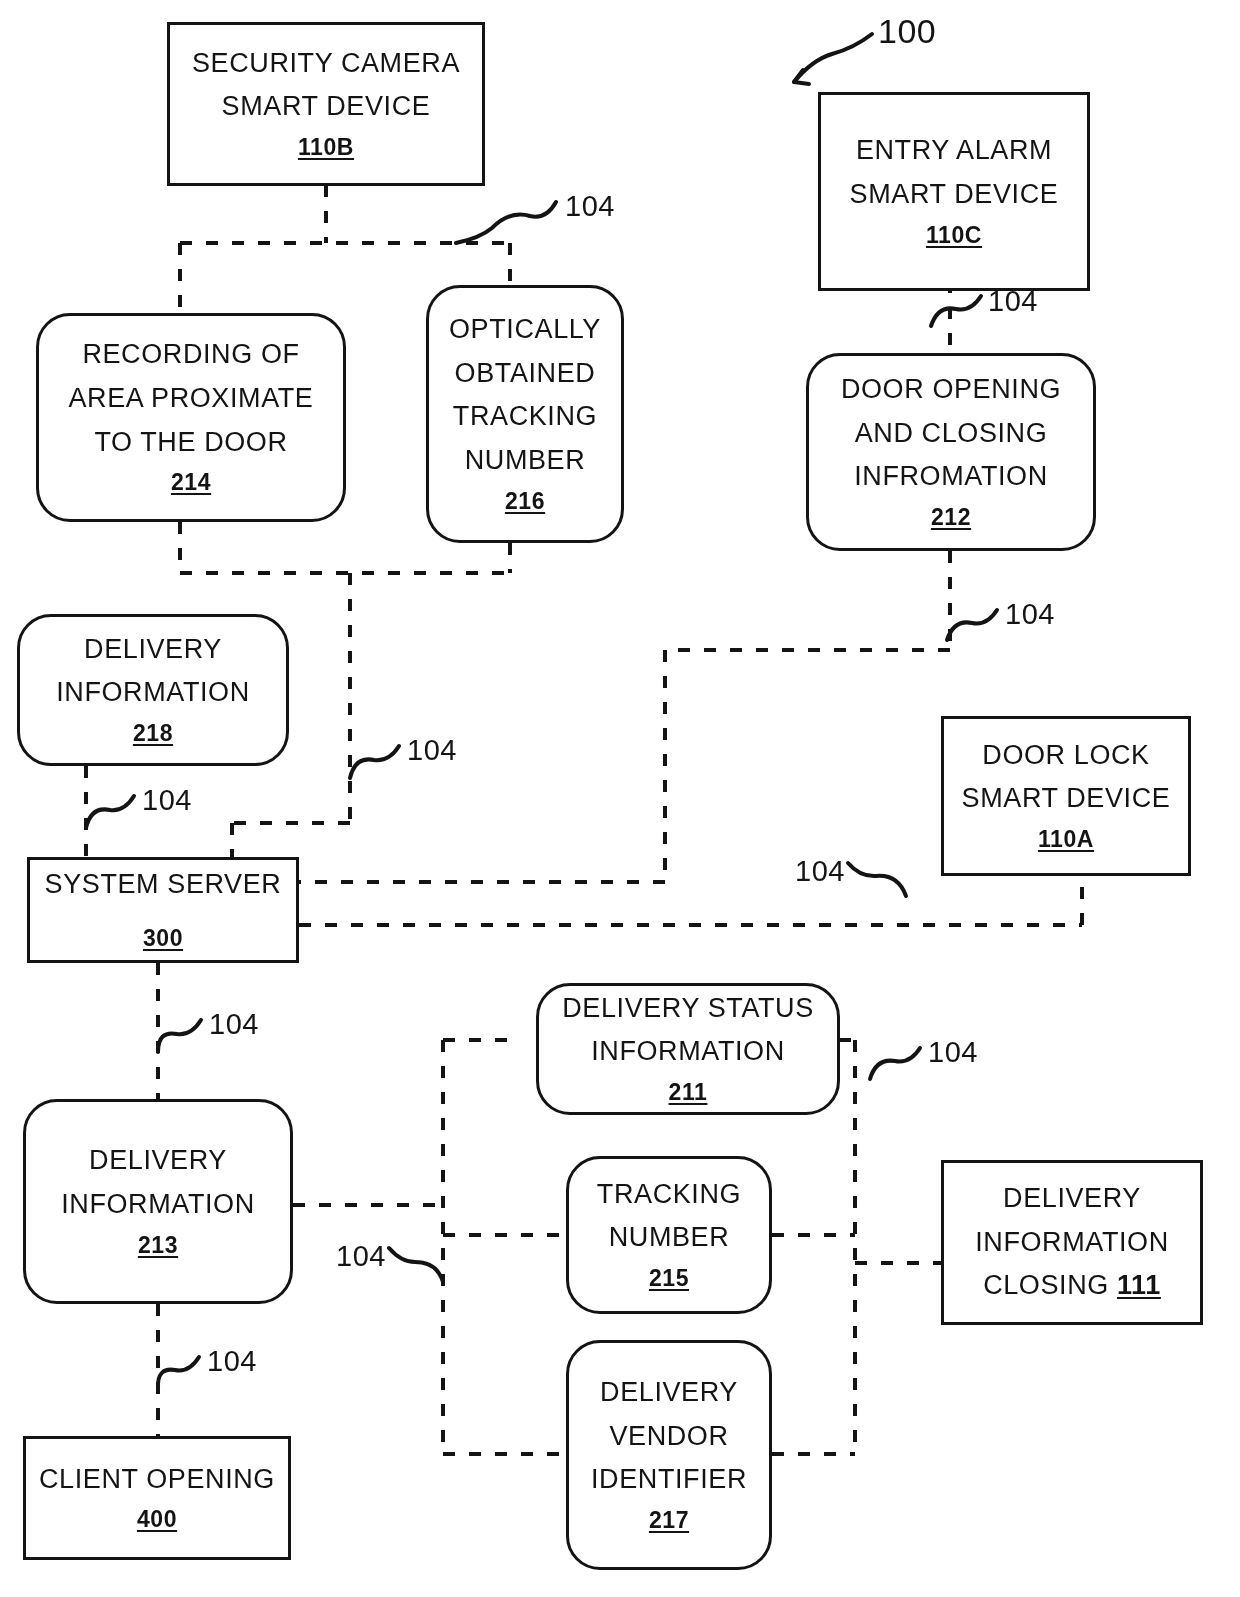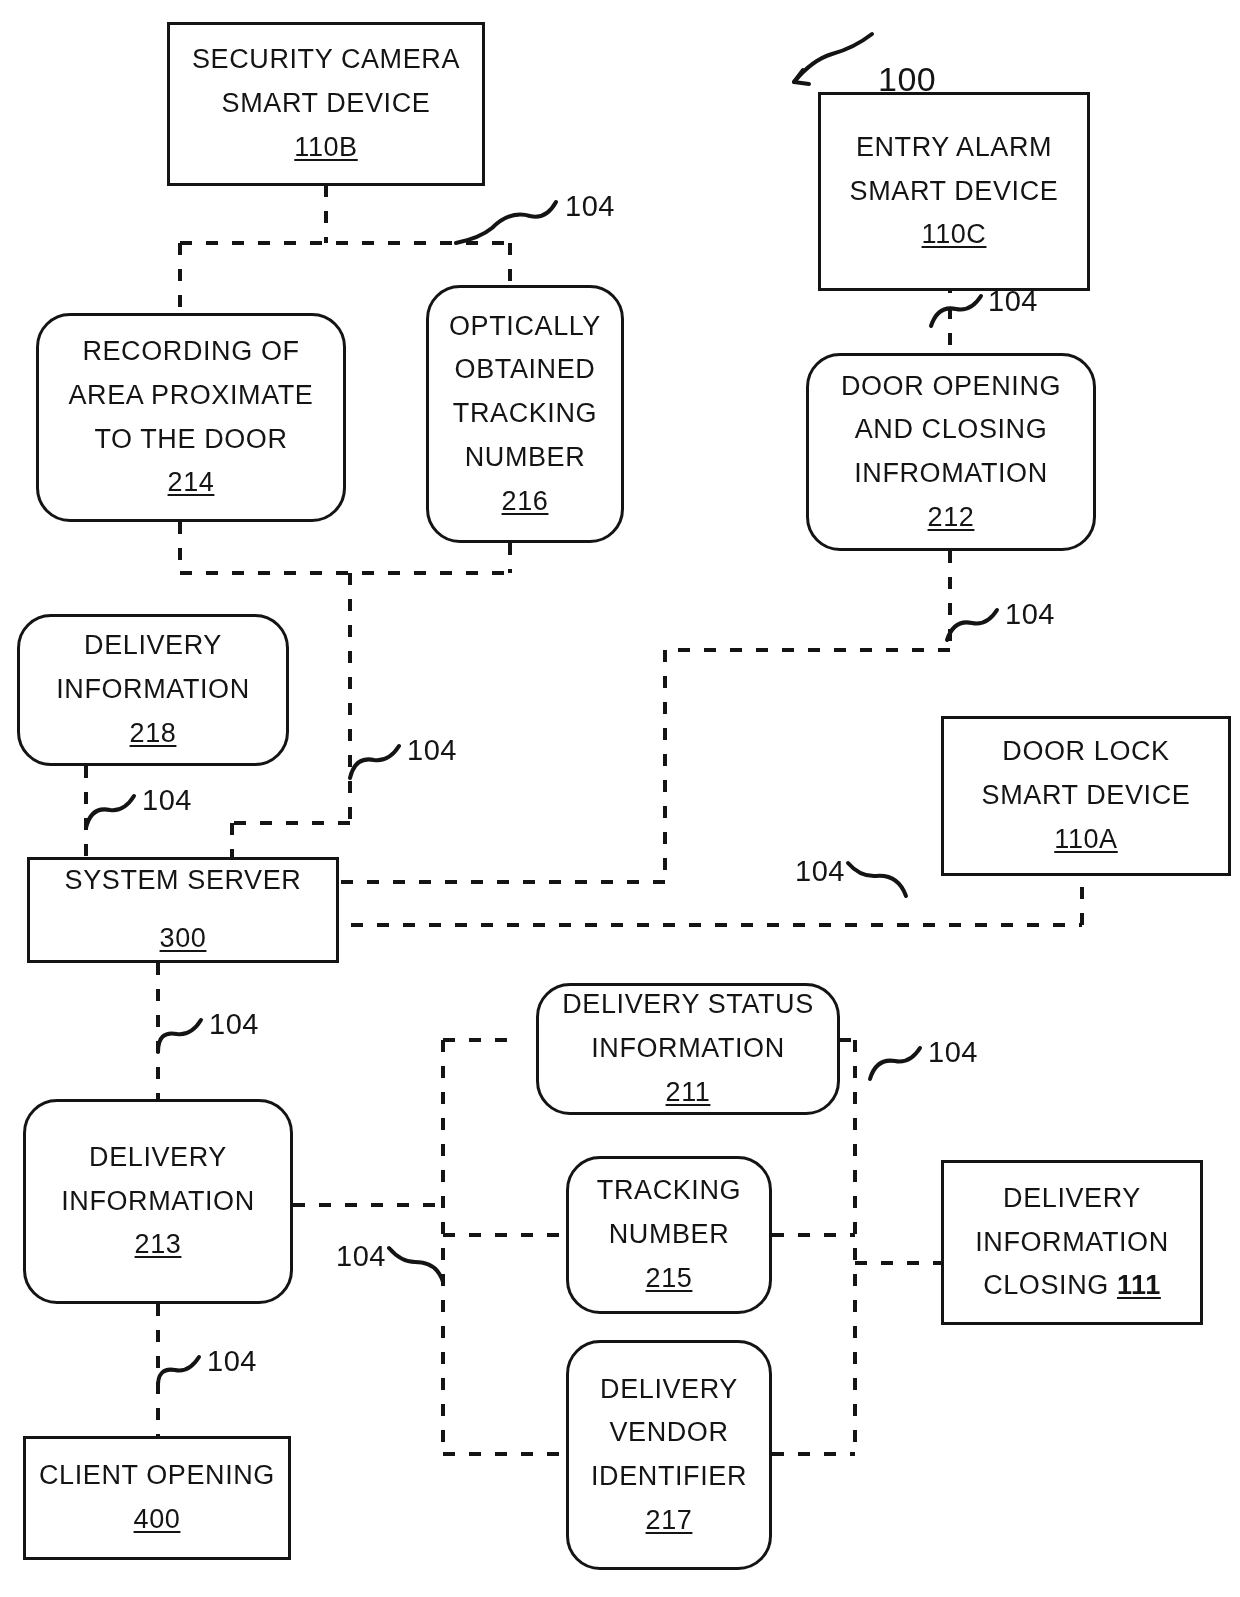--- a/index.html
+++ b/index.html
@@ -40,22 +40,22 @@
   .node.rounded { border-radius: 34px; }
   .node .line {
     display: block;
     font-size: 27px;
     letter-spacing: 0.6px;
     line-height: 1.62;
     white-space: nowrap;
   }
   .node .ref {
     display: block;
-    font-size: 27px;
-    font-weight: normal;
+    font-size: 23px;
+    font-weight: bold;
     letter-spacing: 0.6px;
     line-height: 1.62;
     text-decoration: underline;
     text-underline-offset: 3px;
   }
   .node .inlineref {
     font-weight: bold;
     text-decoration: underline;
     text-underline-offset: 3px;
   }
@@ -134,21 +134,21 @@
       <path d="M 848 863 q 12 14 28 13 q 22 -2 30 20"></path>
       <path d="M 201 1020 q -10 16 -24 14 q -19 -4 -19 18"></path>
       <path d="M 920 1048 q -10 16 -25 13 q -19 -3 -25 18"></path>
       <path d="M 389 1248 q 12 14 26 14 q 22 0 28 20"></path>
       <path d="M 199 1357 q -10 16 -24 13 q -18 -3 -17 18"></path>
       <path d="M 872 34 q -18 14 -40 20 q -20 6 -38 28"></path>
       <path d="M 794 82 l 9 -12 M 794 82 l 15 2"></path>
     </g>
   </svg>
 
-  <div class="reflabel" style="left:878px; top:12px; font-size:34px;margin-top:48px;">100</div>
+  <div class="reflabel" style="left:878px; top:12px; font-size:34px;">100</div>
 
   <div class="node rect" style="left:167px; top:22px; width:318px; height:164px;">
     <span class="line">SECURITY CAMERA</span>
     <span class="line">SMART DEVICE</span>
     <span class="ref">110B</span>
   </div>
 
   <div class="node rect" style="left:818px; top:92px; width:272px; height:199px;">
     <span class="line">ENTRY ALARM</span>
     <span class="line">SMART DEVICE</span>
@@ -176,27 +176,27 @@
     <span class="line">INFROMATION</span>
     <span class="ref">212</span>
   </div>
 
   <div class="node rounded" style="left:17px; top:614px; width:272px; height:152px;">
     <span class="line">DELIVERY</span>
     <span class="line">INFORMATION</span>
     <span class="ref">218</span>
   </div>
 
-  <div class="node rect" style="left:941px; top:716px; width:290px; height:160px;">
+  <div class="node rect" style="left:941px; top:716px; width:250px; height:160px;">
     <span class="line">DOOR LOCK</span>
     <span class="line">SMART DEVICE</span>
     <span class="ref">110A</span>
   </div>
 
-  <div class="node rect" style="left:27px; top:857px; width:312px; height:106px;gap:14px;">
+  <div class="node rect" style="left:27px; top:857px; width:272px; height:106px;gap:14px;">
     <span class="line">SYSTEM SERVER</span>
     <span class="ref">300</span>
   </div>
 
   <div class="node rounded" style="left:536px; top:983px; width:304px; height:132px;">
     <span class="line">DELIVERY STATUS</span>
     <span class="line">INFORMATION</span>
     <span class="ref">211</span>
   </div>
 

